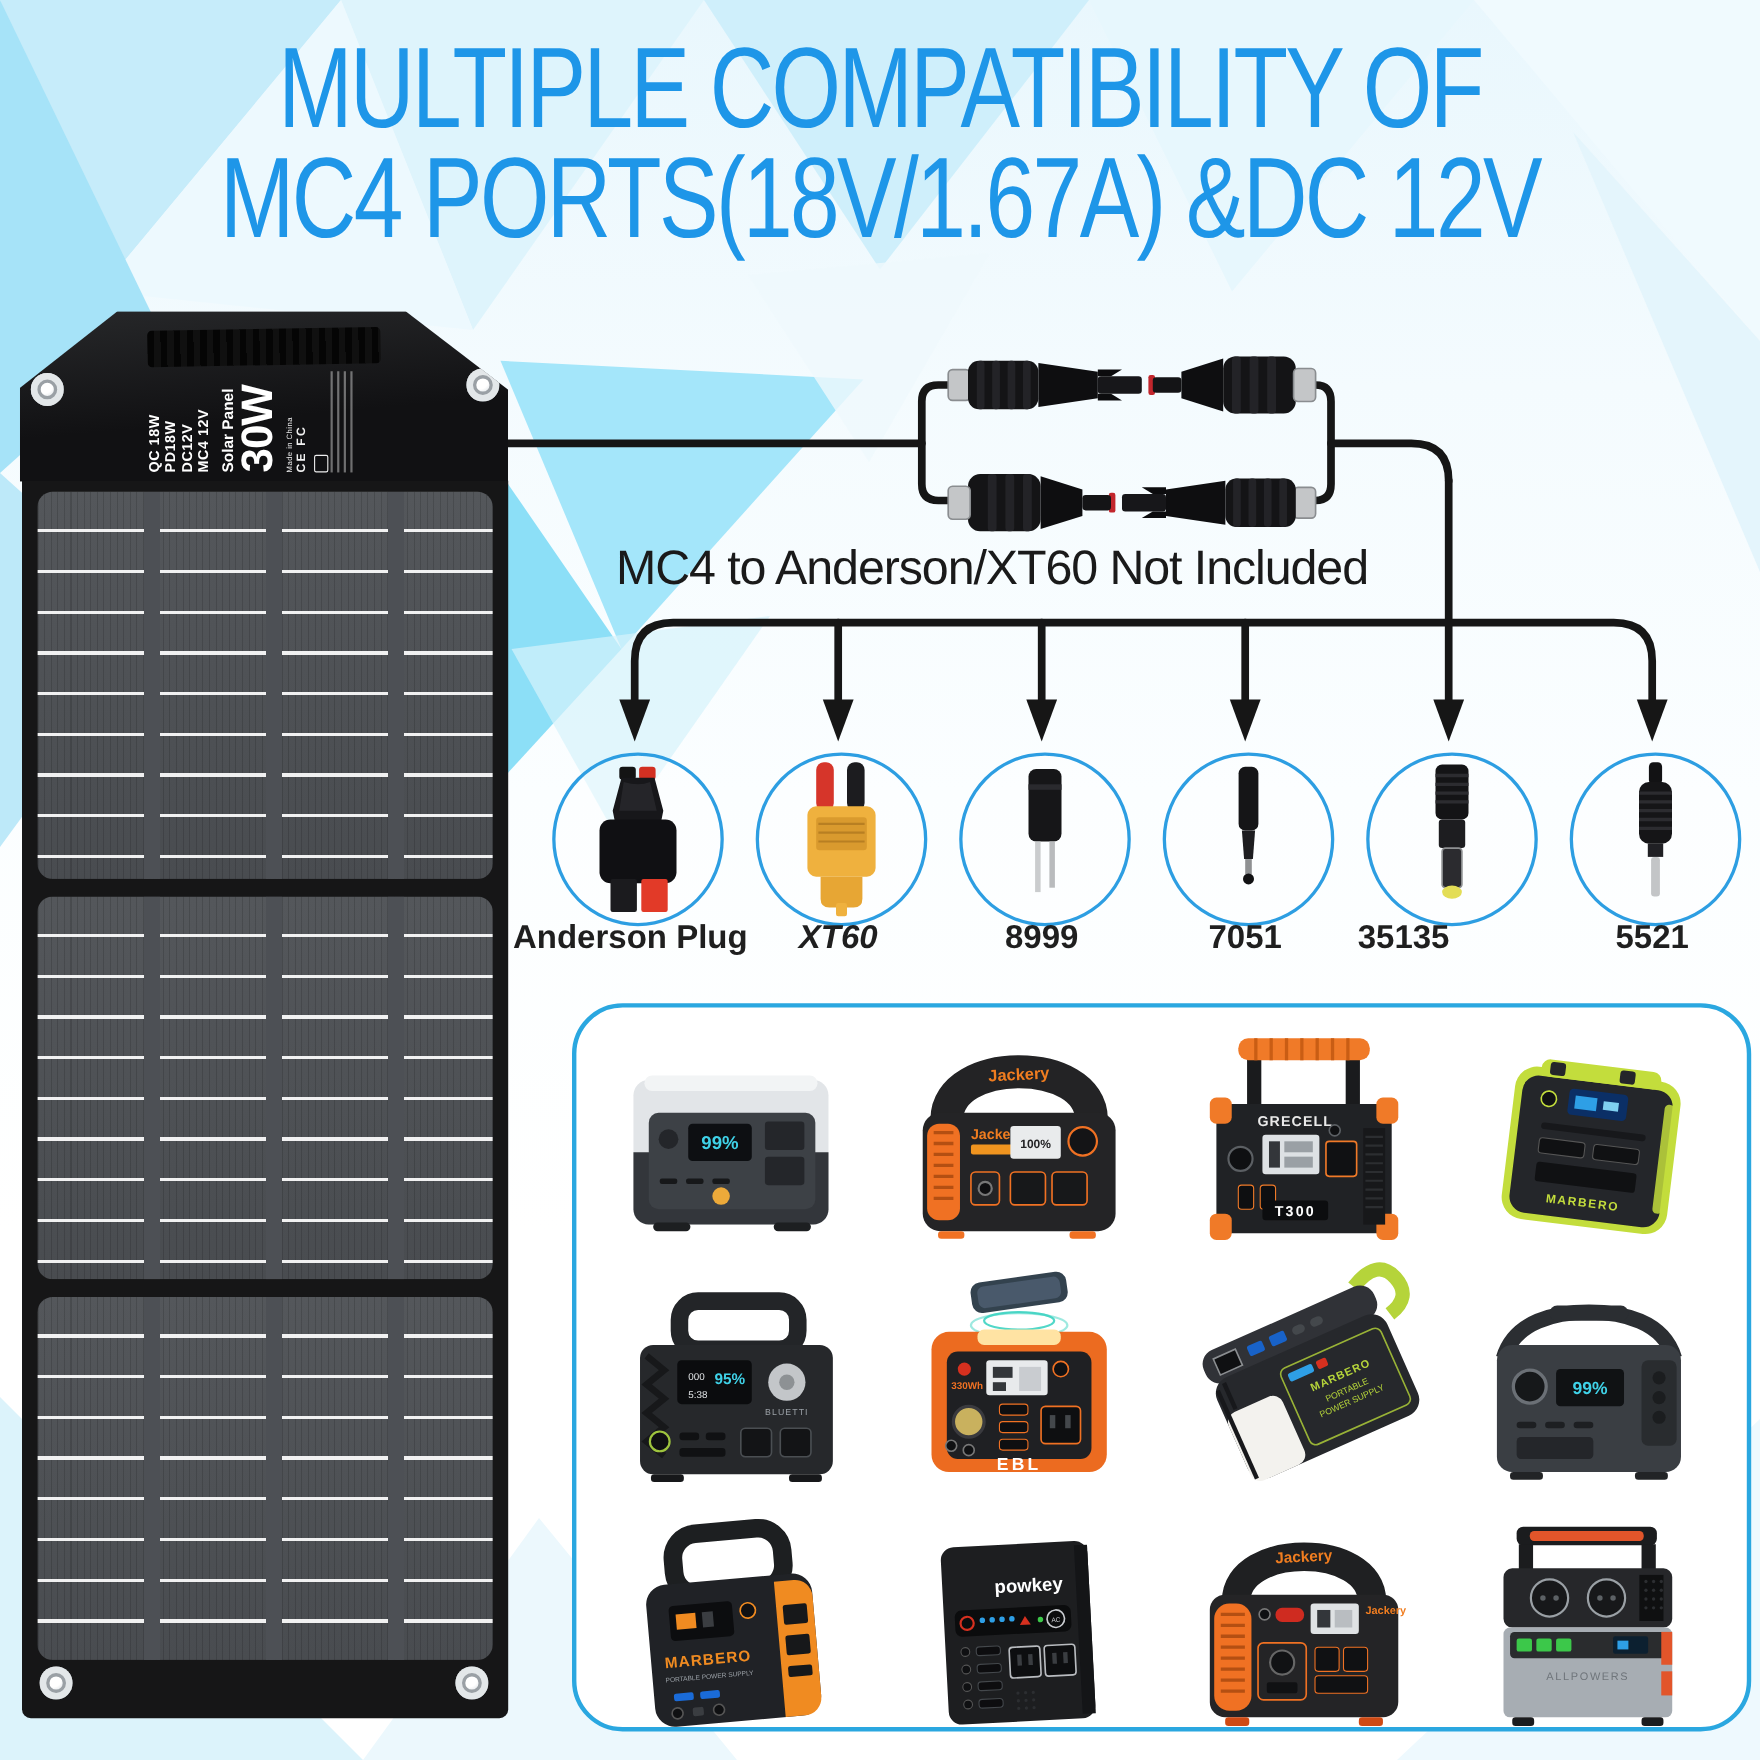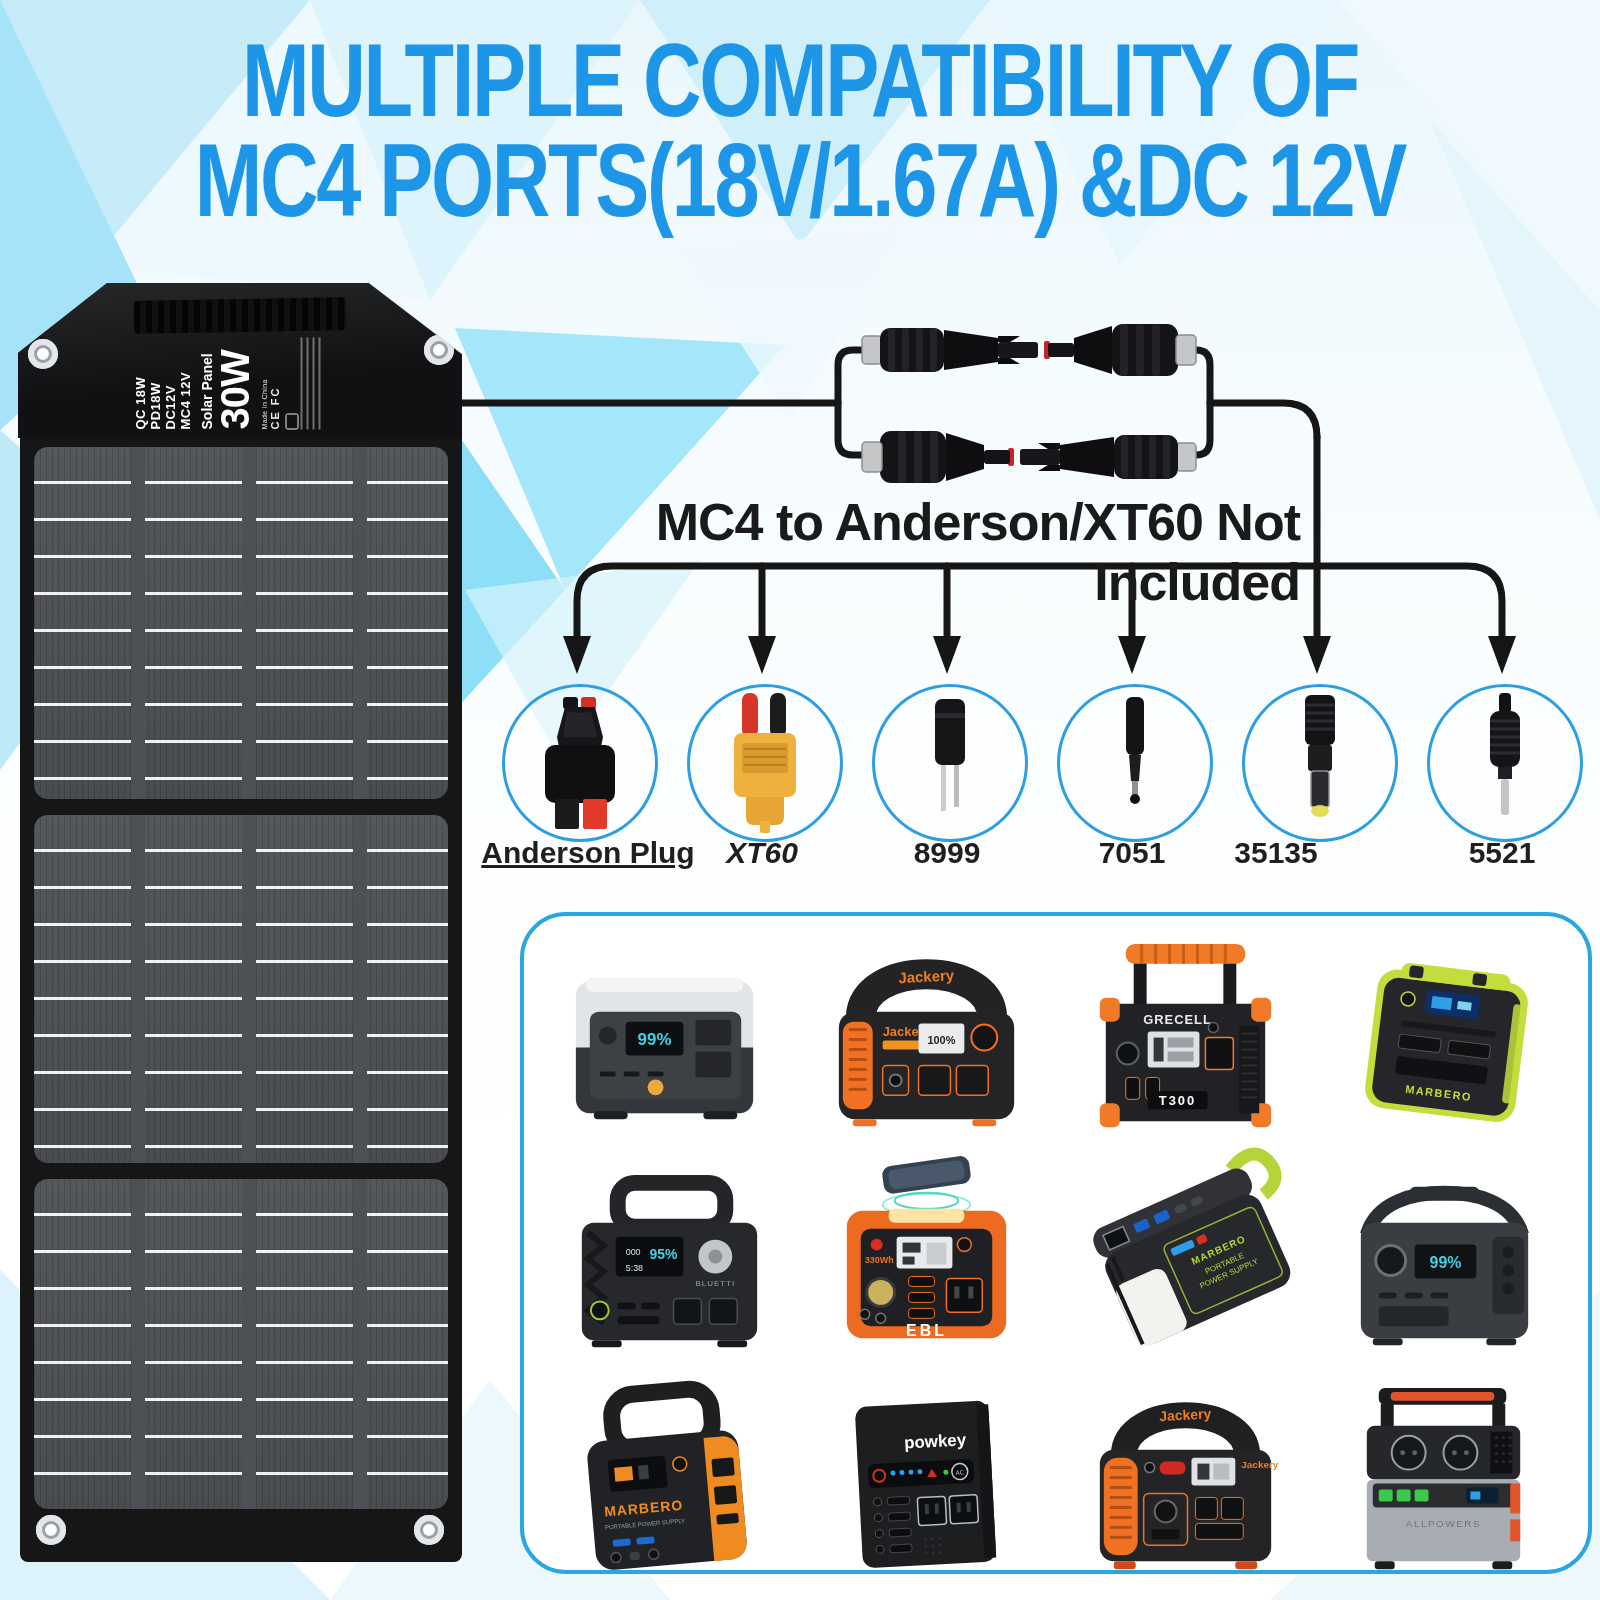--- a/index.html
+++ b/index.html
@@ -2,21 +2,21 @@
 <html><head>
 <meta charset="utf-8">
 <style>
   html,body{margin:0;padding:0;background:#fff;}
   #canvas{position:relative;width:1600px;height:1600px;overflow:hidden;
           font-family:"Liberation Sans",sans-serif;background:linear-gradient(180deg,#e9f7fd 0%,#f4fbfe 22%,#fbfeff 45%,#ffffff 70%);}
   .abs{position:absolute;}
   svg text{font-family:"Liberation Sans",sans-serif;}
 
   
-  .title{left:0;right:0;top:30px;text-align:center;color:#1e96e8;font-weight:bold;z-index:5;}
+  .title{left:0;right:0;top:30px;text-align:center;color:#1e96e8;font-weight:normal;z-index:5;}
   .title .l{display:block;font-size:104px;line-height:100px;letter-spacing:-3px;transform:scaleX(.78);white-space:nowrap;}
 
   
   .panel{left:20px;top:437px;width:442px;height:1125px;background:#161617;border-radius:0 0 8px 8px;z-index:3;}
   .cells{position:absolute;left:14px;right:14px;border-radius:14px;
     background:
       repeating-linear-gradient(90deg, rgba(78,81,86,0) 0 97px, #4d5055 97px 111px),
       repeating-linear-gradient(180deg, rgba(0,0,0,0) 0 34px, rgba(255,255,255,.92) 34px 37px, rgba(0,0,0,0) 37px 37px),
       repeating-linear-gradient(90deg, rgba(0,0,0,.14) 0 1px, rgba(0,0,0,0) 1px 6px),
       linear-gradient(#54575b,#494c50);}
@@ -32,21 +32,21 @@
   .fl-s{font-size:13px;font-weight:bold;line-height:15px;letter-spacing:.5px;}
   .fl-n{font-size:14px;font-weight:600;line-height:16px;margin-top:6px;}
   .fl-w{font-size:40px;font-weight:bold;line-height:40px;letter-spacing:-1px;}
   .fl-t{font-size:7px;line-height:9px;color:#e8e8e8;margin-top:5px;letter-spacing:.4px;}
   .fl-m{font-size:11px;font-weight:bold;line-height:13px;letter-spacing:2px;color:#f2f2f2;}
   .mb{height:2px;width:92px;background:#cdcdcd;opacity:.5;margin:2px 0;}
   .batt{width:14px;height:11px;border:1.5px solid #eee;border-radius:2px;margin:4px 0 0 0;}
 
   
   .wires{left:0;top:0;z-index:2;}
-  .note{left:560px;top:492px;width:740px;text-align:right;font-size:52px;font-weight:bold;color:#1a1a1a;z-index:4;letter-spacing:-1px;}
+  .note{left:560px;top:492px;width:740px;text-align:left;font-size:44px;font-weight:normal;color:#1a1a1a;z-index:4;letter-spacing:-1px;}
   .circ{position:absolute;width:150px;height:152px;border:3px solid #2d9ee2;border-radius:50%;z-index:4;background:rgba(255,255,255,.25);}
   .clabel{position:absolute;top:836px;width:220px;text-align:center;font-size:30px;font-weight:600;color:#1f1f1f;z-index:4;}
 
   
   .grid{left:520px;top:912px;width:1072px;height:662px;border:4px solid #2aa7e0;border-radius:46px;background:#fff;
         box-sizing:border-box;display:grid;grid-template-columns:repeat(4,1fr);grid-template-rows:repeat(3,1fr);
         padding:10px 14px;z-index:2;}
   .cell{display:flex;align-items:center;justify-content:center;}
   .cell svg{width:100%;height:100%;}
 </style>
@@ -226,21 +226,21 @@
           <line x1="60" y1="42" x2="90" y2="42"></line>
           <line x1="60" y1="50" x2="90" y2="50"></line>
           <line x1="60" y1="58" x2="90" y2="58"></line>
           <line x1="60" y1="66" x2="90" y2="66"></line>
         </g>
       <rect x="68" y="80" width="14" height="12" fill="#202024"></rect>
       <rect x="71" y="92" width="8" height="36" rx="3" fill="#c3c5c7"></rect>
     </svg>
   </div>
 
-  <div class="clabel" style="left:478px;text-decoration:underline;">Anderson Plug</div>
+  <div class="clabel" style="left:463px;">Anderson Plug</div>
   <div class="clabel" style="left:652px;font-style:italic;">XT60</div>
   <div class="clabel" style="left:837px;">8999</div>
   <div class="clabel" style="left:1022px;">7051</div>
   <div class="clabel" style="left:1166px;">35135</div>
   <div class="clabel" style="left:1392px;">5521</div>
 
   <div class="abs grid">
 
     <div class="cell">
       <svg viewBox="0 0 260 220">

